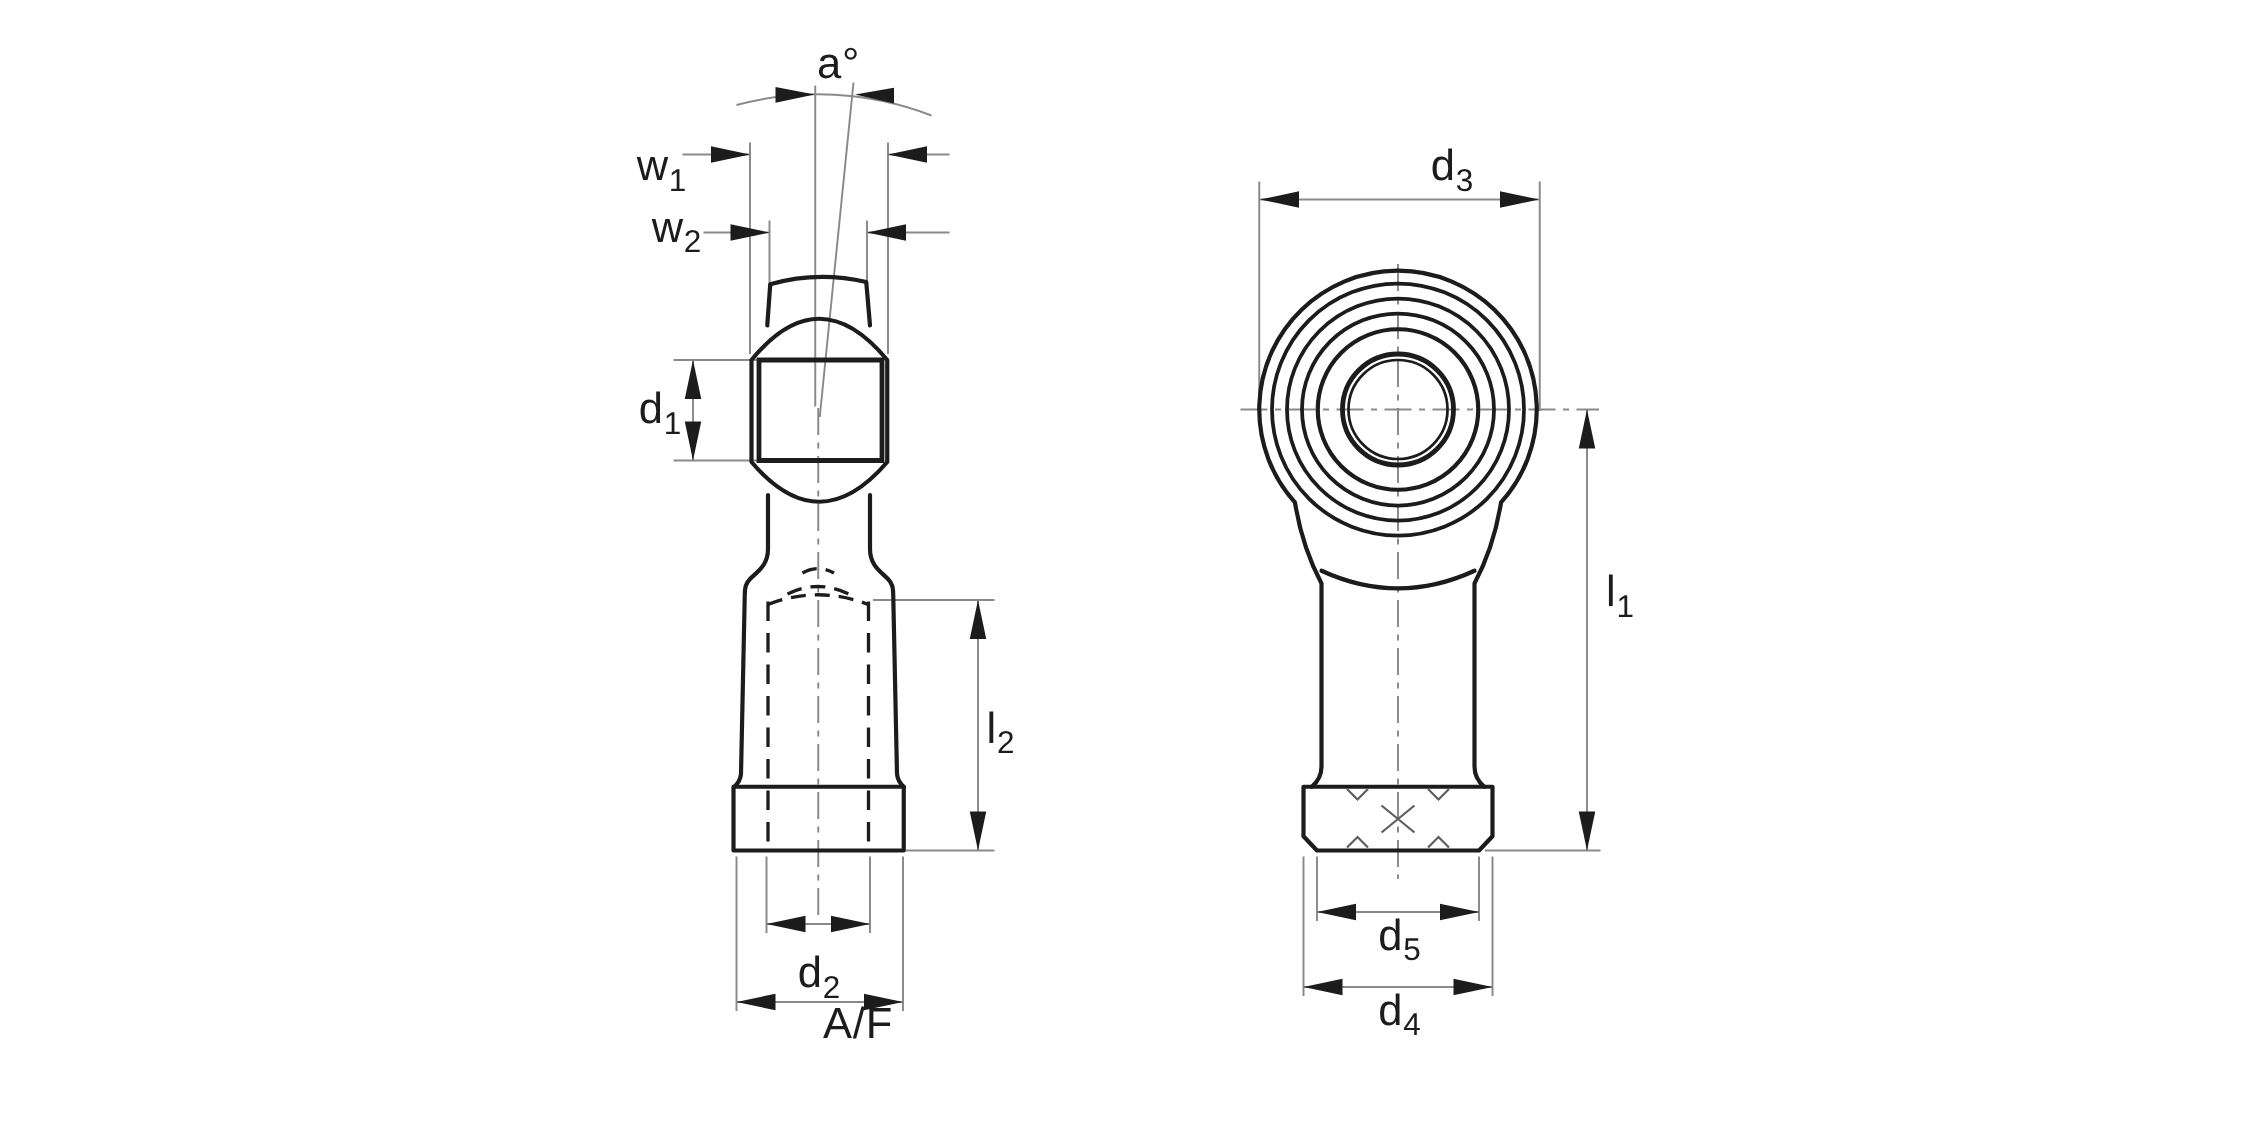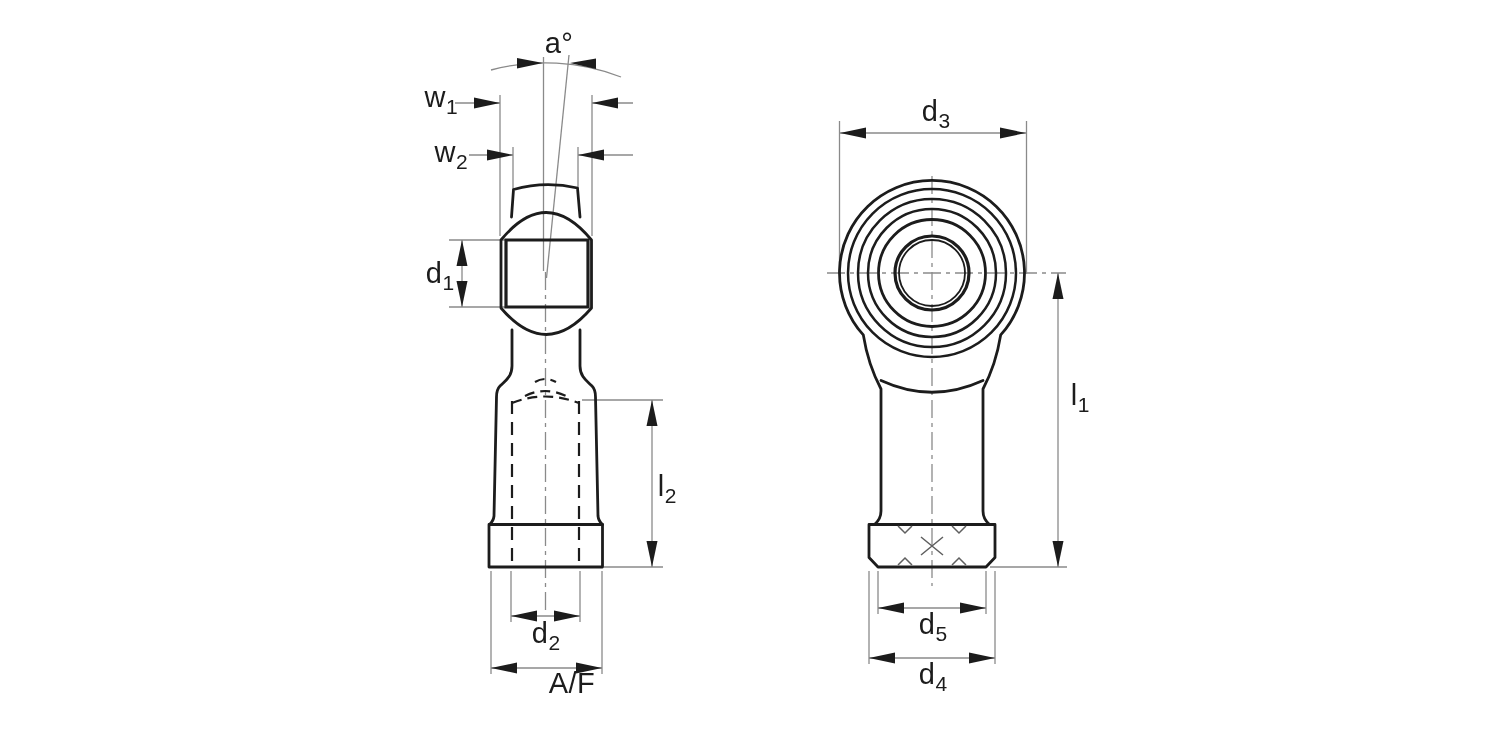--- a/index.html
+++ b/index.html
@@ -144,33 +144,33 @@
       <polygon class="arr" points="1058,567 1052.5,541 1063.5,541"></polygon>
       <polygon class="arr" points="878,608 904,602.5 904,613.5"></polygon>
       <polygon class="arr" points="986,608 960,602.5 960,613.5"></polygon>
       <polygon class="arr" points="869,658 895,652.5 895,663.5"></polygon>
       <polygon class="arr" points="995,658 969,652.5 969,663.5"></polygon>
     </g>
   </svg>
 
   <div class="dim-label" style="left:559px;top:46px"><span class="main">a°</span><span class="sub"></span></div>
 
-  <div class="dim-label" style="left:441px;top:100px"><span class="main">w</span><span class="sub">1</span></div>
+  <div class="dim-label" style="left:441px;top:114px"><span class="main">w</span><span class="sub">1</span></div>
 
   <div class="dim-label" style="left:451px;top:155px"><span class="main">w</span><span class="sub">2</span></div>
 
   <div class="dim-label" style="left:440px;top:276px"><span class="main">d</span><span class="sub">1</span></div>
 
   <div class="dim-label" style="left:667px;top:489px"><span class="main">l</span><span class="sub">2</span></div>
 
-  <div class="dim-label" style="left:546px;top:636px"><span class="main">d</span><span class="sub">2</span></div>
+  <div class="dim-label" style="left:546px;top:652px"><span class="main">d</span><span class="sub">2</span></div>
 
   <div class="dim-label" style="left:572px;top:686px"><span class="main">A/F</span><span class="sub"></span></div>
 
-  <div class="dim-label" style="left:936px;top:114px"><span class="main">d</span><span class="sub">3</span></div>
+  <div class="dim-label" style="left:968px;top:114px"><span class="main">d</span><span class="sub">3</span></div>
 
   <div class="dim-label" style="left:1080px;top:398px"><span class="main">l</span><span class="sub">1</span></div>
 
   <div class="dim-label" style="left:933px;top:627px"><span class="main">d</span><span class="sub">5</span></div>
 
   <div class="dim-label" style="left:933px;top:677px"><span class="main">d</span><span class="sub">4</span></div>
 
 </div>
 
 </body></html>

